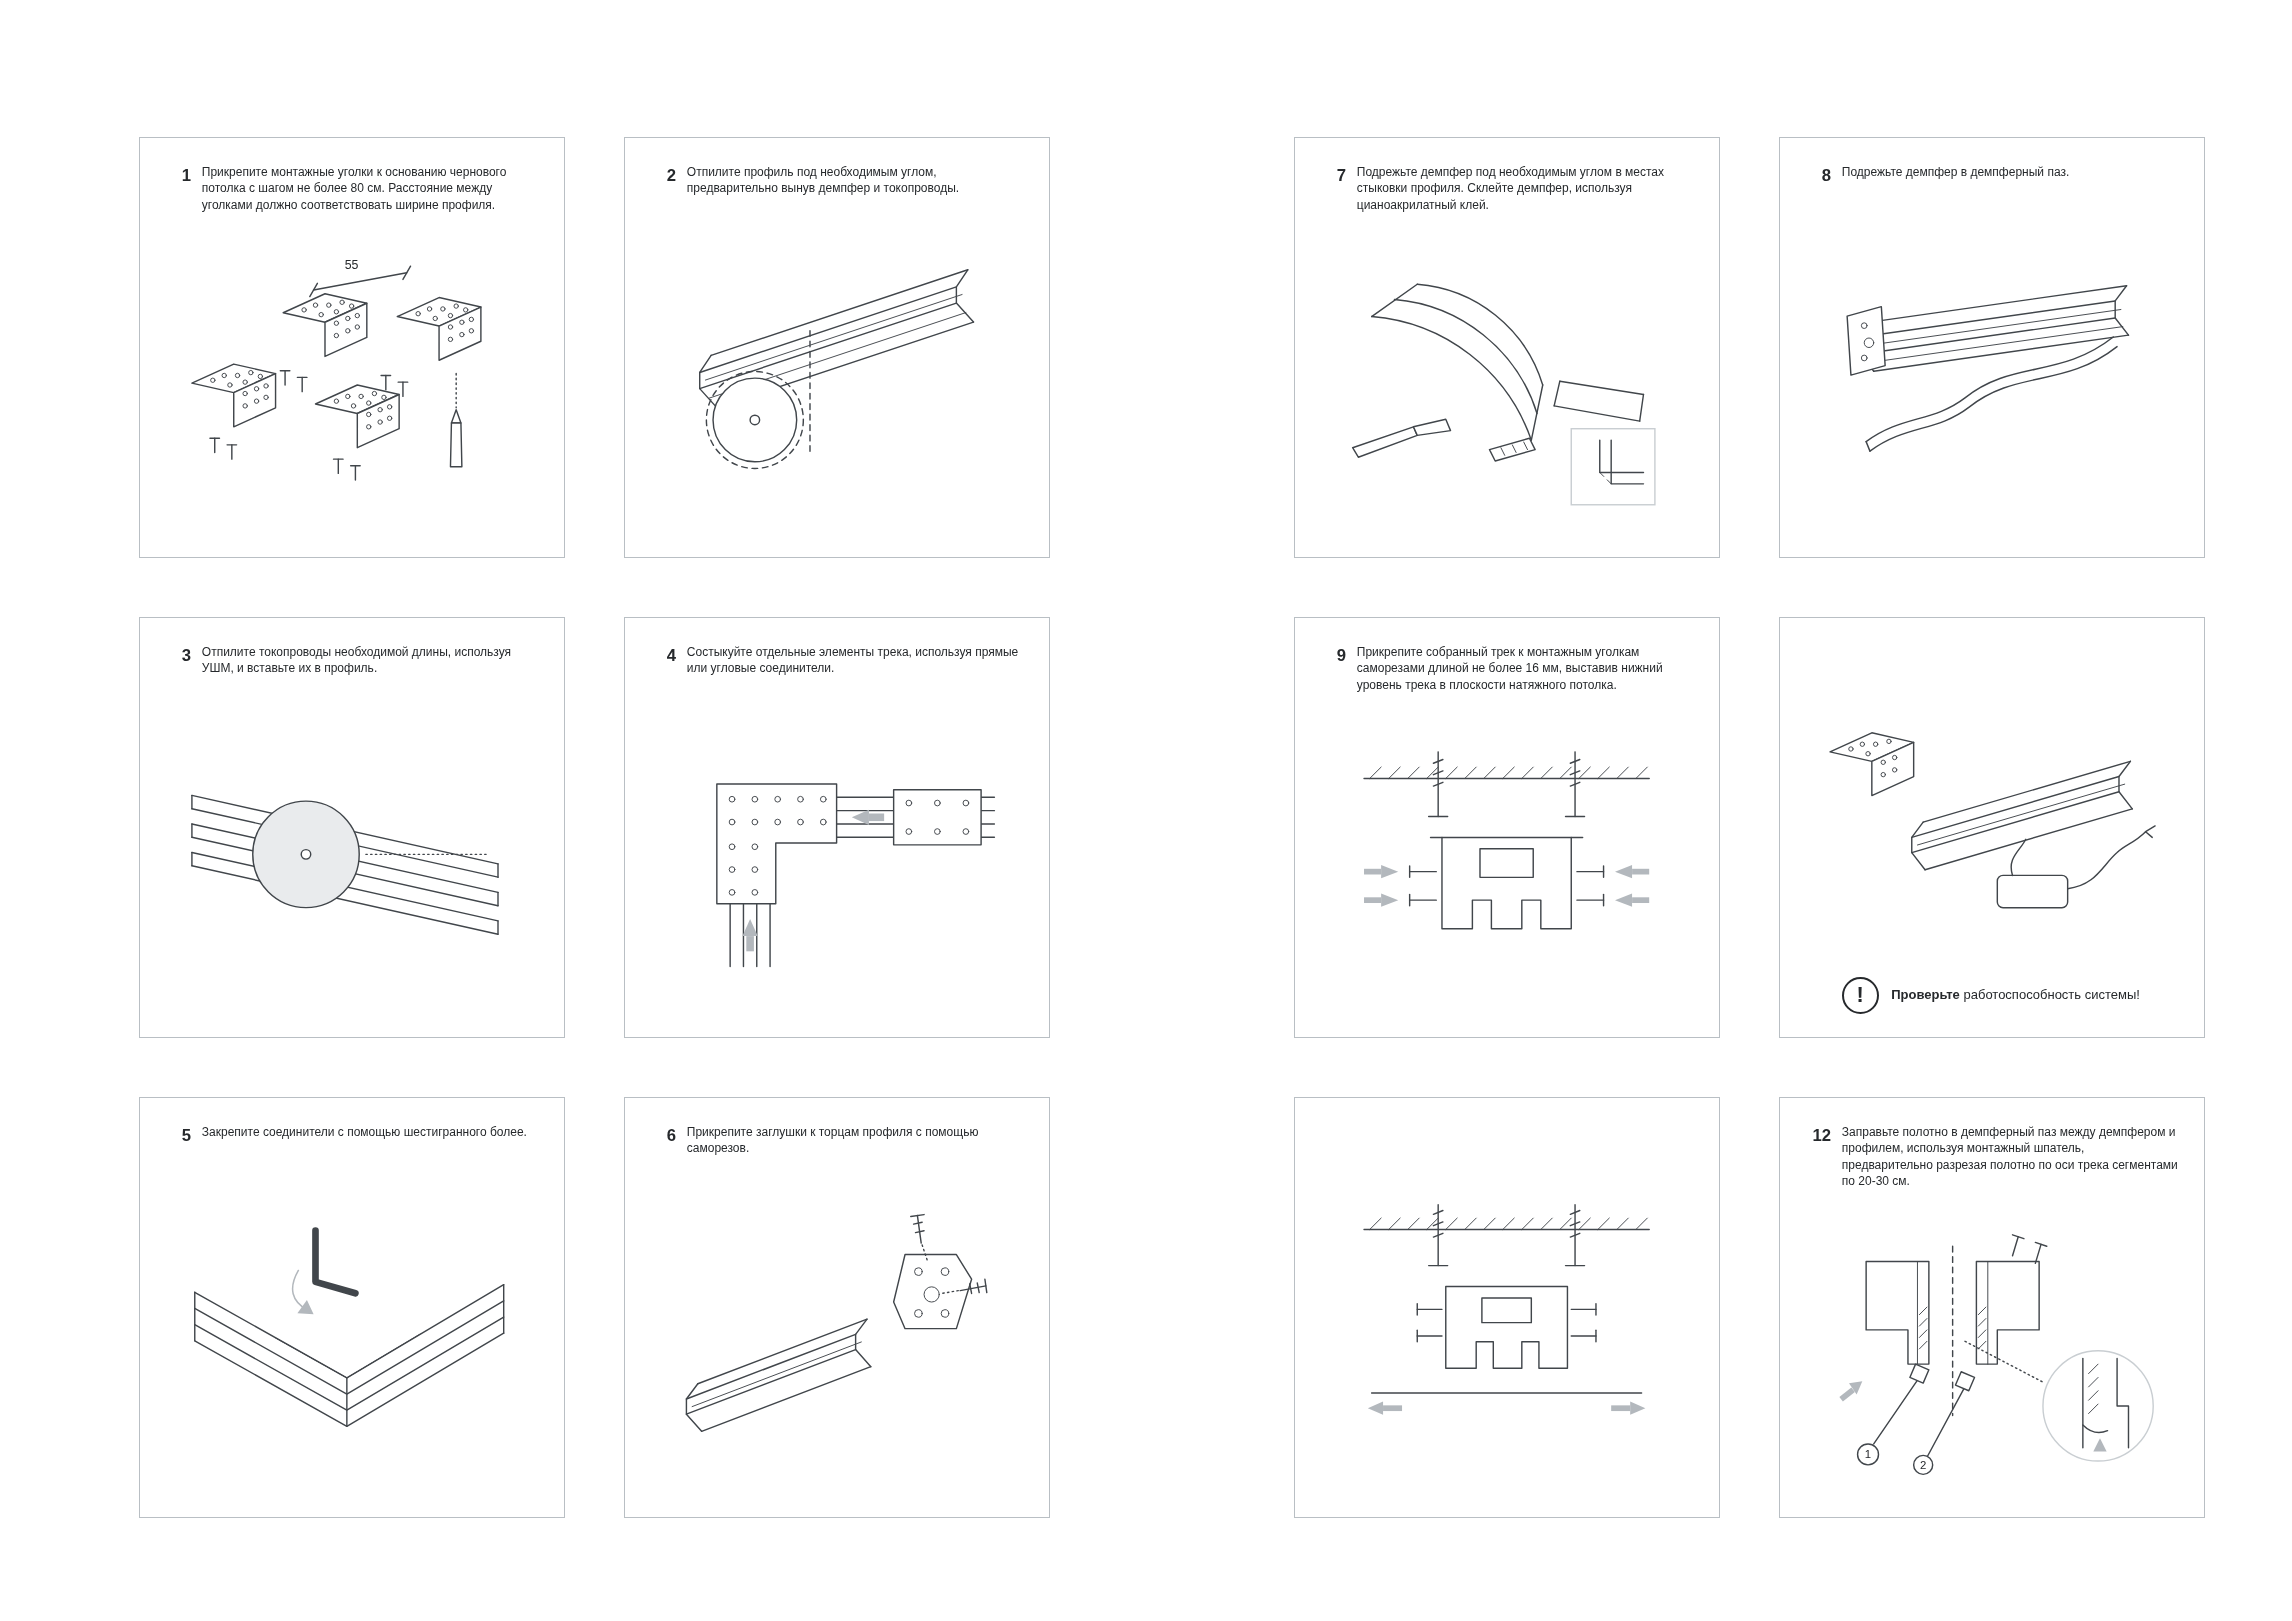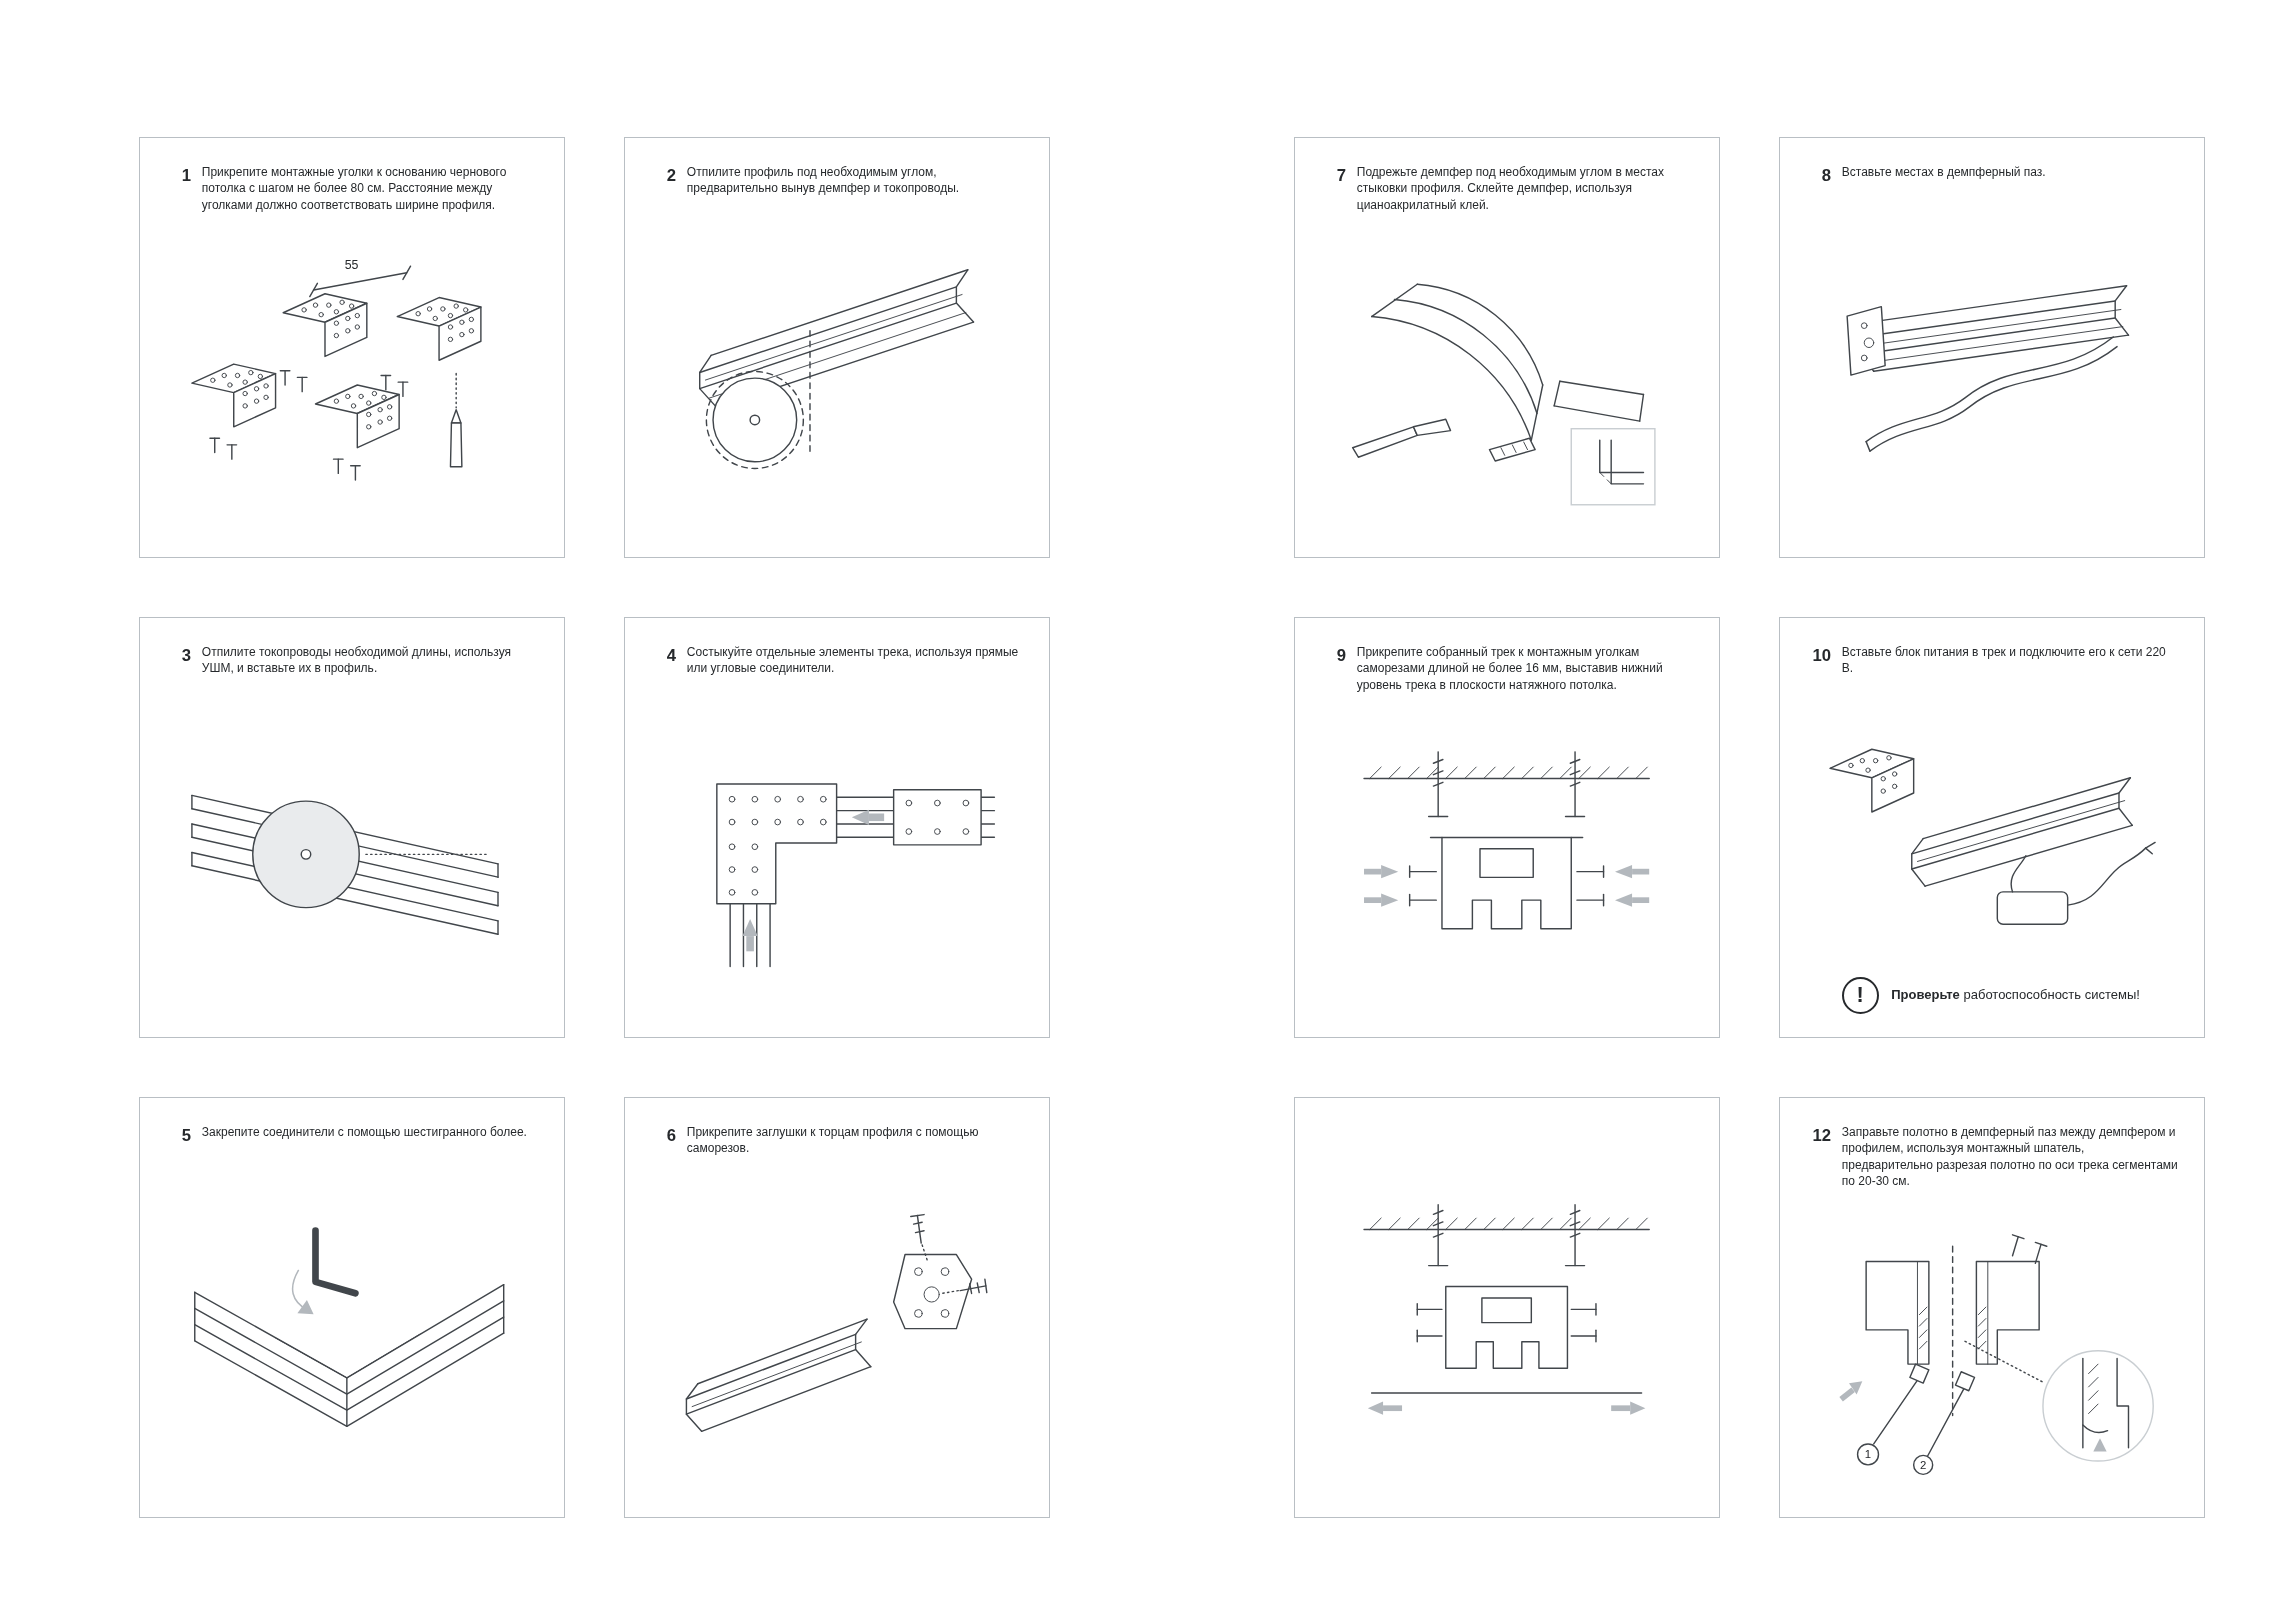--- a/index.html
+++ b/index.html
@@ -315,21 +315,21 @@
               <line class="dash thin" x1="288" y1="232" x2="300" y2="244"></line>
             </g>
           </g>
         </svg>
       </div>
     </div>
 
     <div class="card">
       <div class="card-text">
         <span class="num">8</span>
-        <p class="desc">Вставьте местах в демпферный паз.</p>
+        <p class="desc">Подрежьте демпфер в демпферный паз.</p>
       </div>
       <div class="art">
         <svg viewBox="0 0 380 270" preserveAspectRatio="xMidYMid meet">
           <g class="s">
             <line x1="64" y1="88" x2="332" y2="50"></line>
             <line x1="52" y1="104" x2="320" y2="66"></line>
             <line x1="52" y1="122" x2="320" y2="84"></line>
             <line x1="66" y1="140" x2="334" y2="102"></line>
             <polyline points="64,88 52,104 52,122 66,140"></polyline>
             <polyline points="332,50 320,66 320,84 334,102"></polyline>
@@ -410,24 +410,20 @@
             <polygon points="304,142 322,135 322,149"></polygon>
               <rect x="322" y="139" width="18" height="6"></rect>
             <polygon points="304,172 322,165 322,179"></polygon>
               <rect x="322" y="169" width="18" height="6"></rect>
           </g>
         </svg>
       </div>
     </div>
 
     <div class="card">
-      <div class="card-text">
-        <span class="num">10</span>
-        <p class="desc">Вставьте блок питания в трек и подключите его к сети 220 В.</p>
-      </div>
       <div class="art">
         <svg viewBox="0 0 380 240" preserveAspectRatio="xMidYMid meet">
           <defs>
             <g id="brk10">
               <polygon class="sw" points="0,20 44,0 88,10 44,30"></polygon>
               <polygon class="sw" points="44,30 88,10 88,46 44,66"></polygon>
               <g class="s thin">
                 <circle cx="22" cy="17" r="2.3"></circle>
                   <circle cx="34" cy="12" r="2.3"></circle>
                   <circle cx="48" cy="12" r="2.3"></circle>

